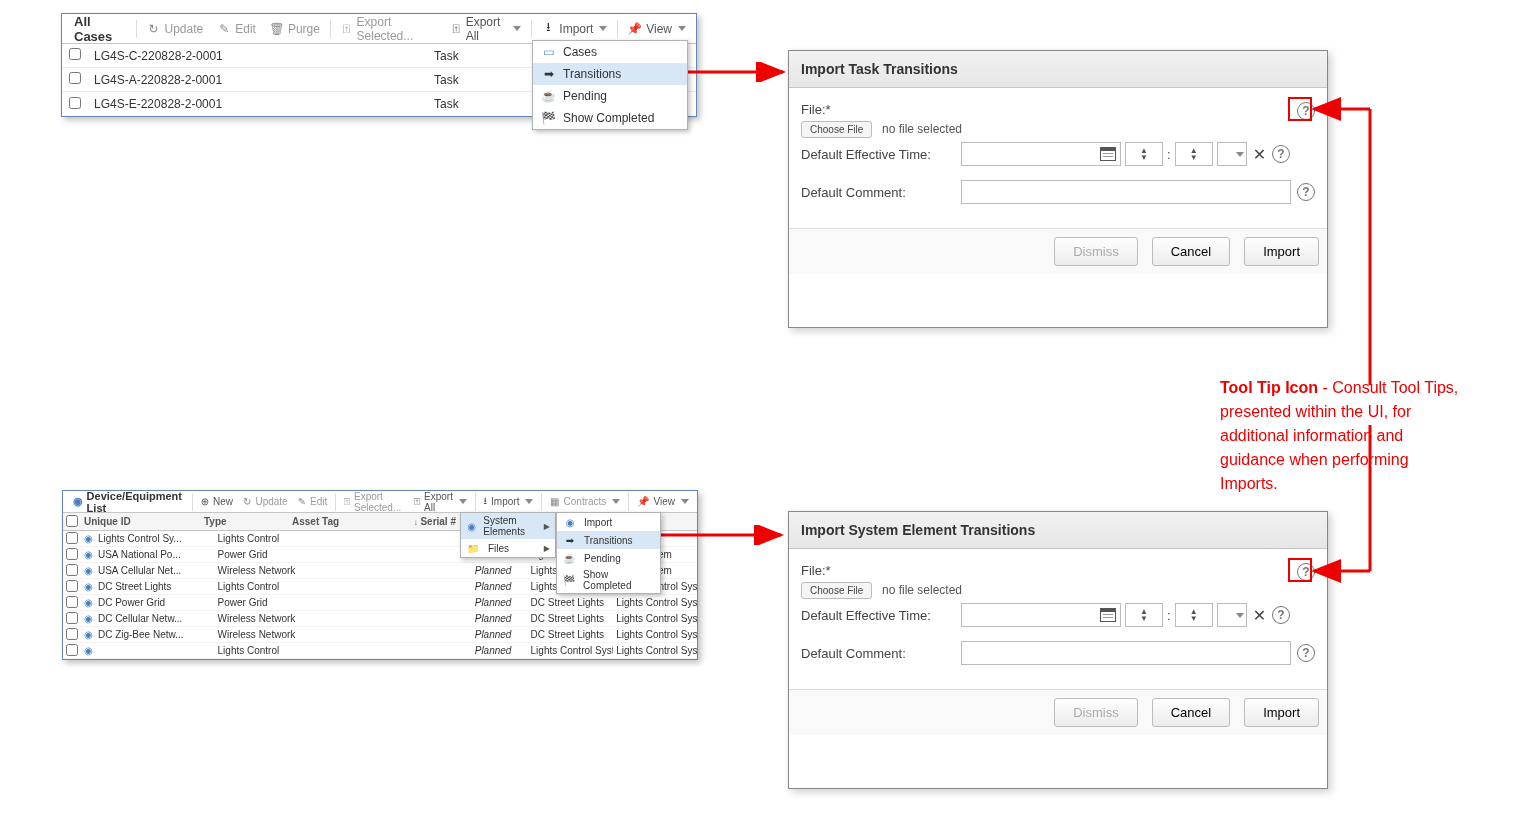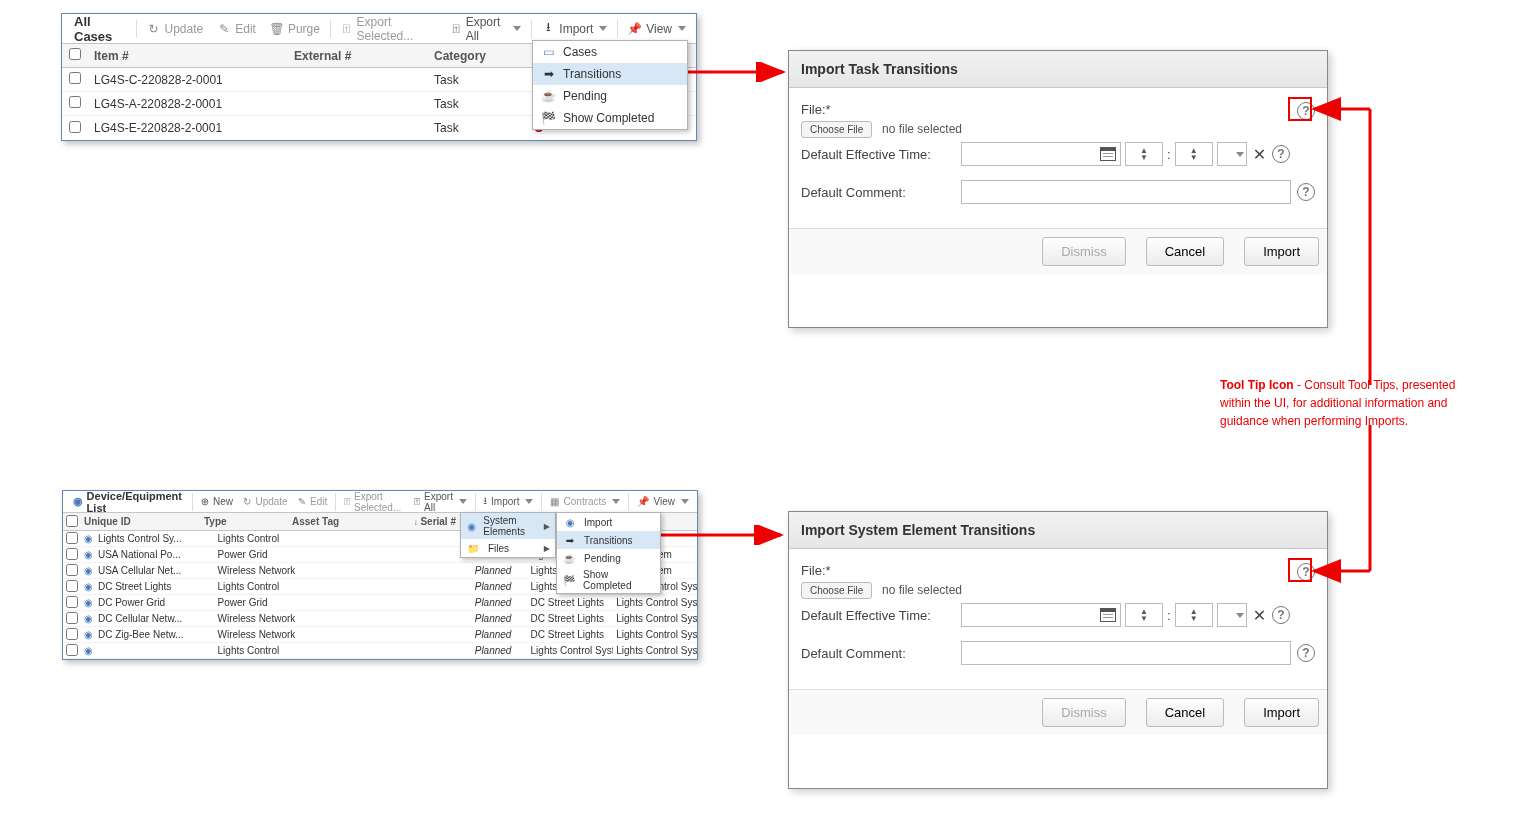--- a/index.html
+++ b/index.html
@@ -45,21 +45,21 @@
   .no-file { font-size: 12px; color: #555; }
   .inputbox { border: 1px solid #bbb; height: 24px; background: #fff; }
   .date-input { width: 160px; display:flex; align-items:center; justify-content:flex-end; padding:0 4px; }
   .spin-input { width: 38px; display:flex; flex-direction:column; align-items:center; justify-content:center; border:1px solid #bbb; height:24px; }
   .spin-arrow { font-size:8px; line-height:7px; color:#555; }
   .dd-input { width: 30px; display:flex; align-items:center; justify-content:flex-end; padding:0 2px; border:1px solid #bbb; height:24px; }
   .time-cluster { display:flex; gap:4px; align-items:center; }
   .x-btn { font-size:16px; color:#444; cursor:pointer; padding:0 2px; }
   .help-icon { width: 18px; height: 18px; border: 1.5px solid #777; border-radius: 50%; display:inline-flex; align-items:center; justify-content:center; font-size:12px; color:#777; font-weight:bold; cursor: default; background: #fff; }
   .comment-input { flex: 1; }
-  .dialog-footer { display:flex; justify-content:flex-end; gap:20px; padding:8px; border-top:1px solid #ddd; background:#f9f9f9; }
+  .dialog-footer { display:flex; justify-content:flex-end; gap:14px; padding:8px; border-top:1px solid #ddd; background:#f9f9f9; }
   .dbtn { font-size:13px; padding:6px 18px; border:1px solid #bbb; background:linear-gradient(#fefefe,#ececec); border-radius:3px; cursor:pointer; }
   .dbtn.disabled { color:#aaa; }
   
   
   .equip-panel { position:absolute; left:62px; top:490px; width:636px; border:1px solid #6386bb; box-shadow:3px 3px 6px rgba(0,0,0,0.25); font-size:11px; }
   .equip-panel .toolbar { height:22px; }
   .equip-panel .tb-btn { font-size:10px; padding:1px 4px; }
   .equip-panel .toolbar .title-eq { font-weight:bold; font-size:11px; color:#333; display:flex;align-items:center;gap:4px; padding:0 6px; }
   .equip-header { display:flex; background:#f5f5f5; border-bottom:1px solid #c6c6c6; height:18px; align-items:center; font-size:10px; color:#555; font-weight: bold; }
   .equip-row { display:flex; height:16px; align-items:center; font-size:10px; color:#333; border-bottom:1px solid #f3f3f3; }
@@ -70,21 +70,21 @@
   
   .equip-menu1 { position:absolute; left:460px; top:512px; width:96px; background:#fff; border:1px solid #b3b3b3; box-shadow:2px 2px 5px rgba(0,0,0,0.25); z-index:10; font-size:10px; }
   .equip-menu1 .menu-item { padding:2px 5px; font-size:10px; }
   .equip-menu1 .menu-item.selected { background:#d8e7f5; }
   .equip-menu2 { position:absolute; left:556px; top:512px; width:105px; background:#fff; border:1px solid #b3b3b3; box-shadow:2px 2px 5px rgba(0,0,0,0.25); z-index:11; font-size:10px; }
   .equip-menu2 .menu-item { padding:2px 5px; font-size:10px; }
   .equip-menu2 .menu-item.selected { background:#d8e7f5; }
   .menu-arrow-r { margin-left:auto; font-size:8px; color:#555; }
   
   
-  .annotation { position:absolute; left:1220px; top:376px; width:250px; font-family: Verdana, sans-serif; font-size:12px; color:#e00; line-height:1.5; }
+  .annotation { position:absolute; left:1220px; top:376px; width:250px; font-family: Verdana, sans-serif; font-size:16px; color:#e00; line-height:1.5; }
   .annotation b { font-weight:bold; }
   
   
   .arrow-svg { position:absolute; pointer-events:none; }
   
   input[type=checkbox] { margin:0; width:12px; height:12px; }
   
   
   .i-blue { color:#4a7bbf; }
   .i-orange { color:#d98b2c; }
@@ -131,27 +131,20 @@
         <span class="tb-icon i-dark">⭳</span>
         <span>Import</span>
         <span class="caret-down"></span>
       </span>
     <span class="tb-sep"></span>
     <span class="tb-btn active">
         <span class="tb-icon">📌</span>
         <span>View</span>
         <span class="caret-down"></span>
       </span>
-  </div>
-  <div class="grid-header">
-    <div class="col col-chk"><input type="checkbox" style=""></div>
-    <div class="col col-item">Item #</div>
-    <div class="col col-ext">External #</div>
-    <div class="col col-cat">Category</div>
-    <div class="col col-s">S</div>
   </div>
   <div id="cases-rows">
       <div class="grid-row">
         <div class="col col-chk"><input type="checkbox" style=""></div>
     <div class="col col-item">LG4S-C-220828-2-0001</div>
     <div class="col col-ext"></div>
     <div class="col col-cat">Task</div>
     <div class="col col-s red-o">O</div>
       </div>
       <div class="grid-row">

